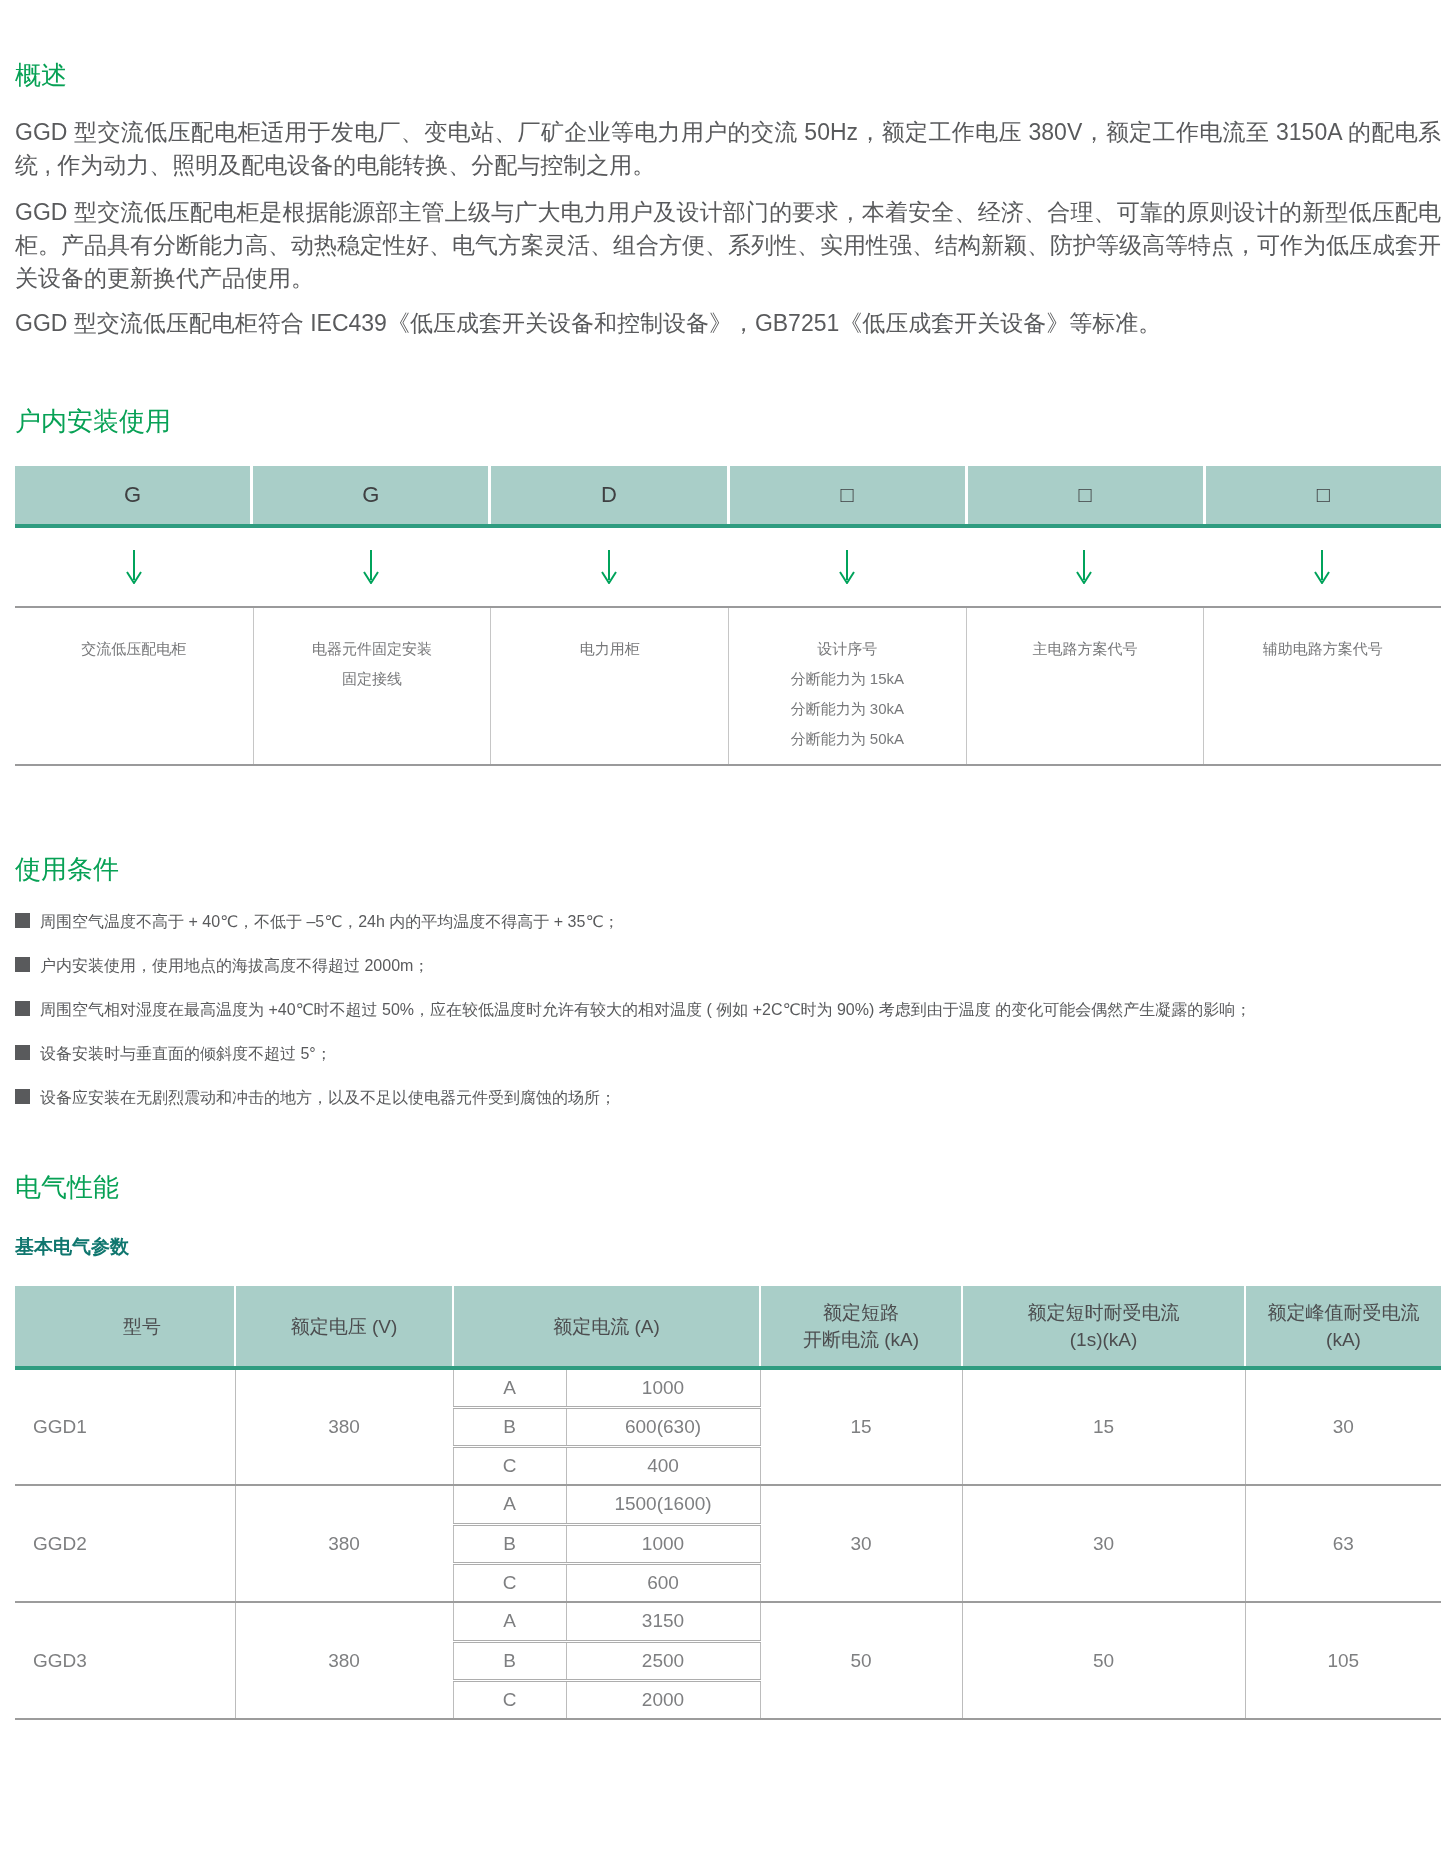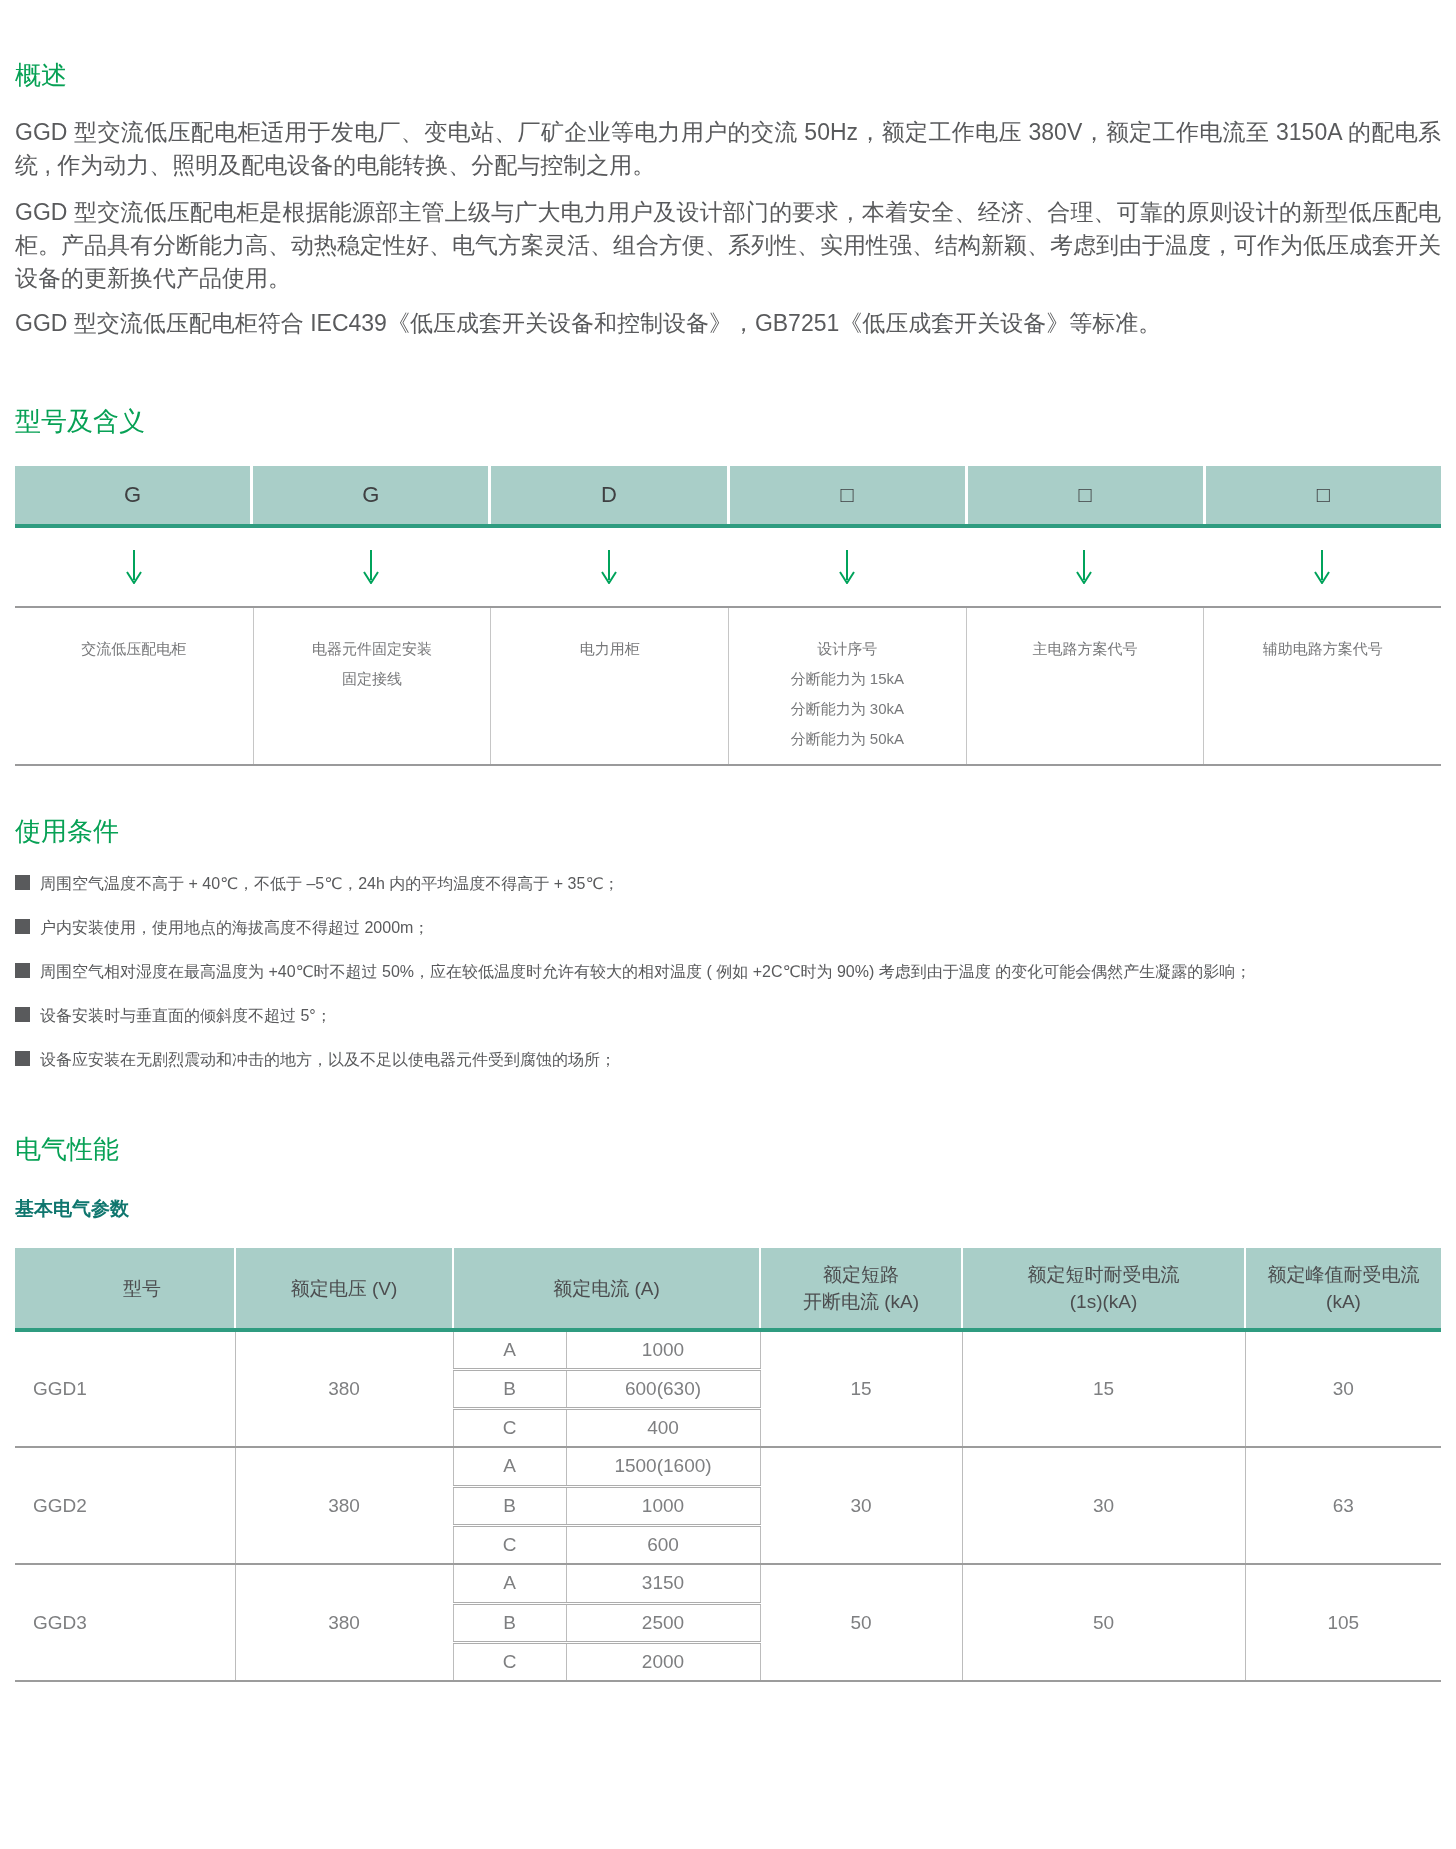--- a/index.html
+++ b/index.html
@@ -10,21 +10,21 @@
     background:#fff;
     font-family:"Liberation Sans","DejaVu Sans",sans-serif;
     overflow:hidden;
   }
   .sec-heading {
     margin:0; font-size:26px; line-height:34px;
     color:#07a155; font-weight:500;
   }
   .h-overview   { padding-top:58px; }
   .h-model      { margin-top:64px; }
-  .h-conditions { margin-top:48px; }
+  .h-conditions { margin-top:86px; }
   .h-electrical { margin-top:56px; }
 
   .para {
     margin:0; font-size:23px; line-height:33px; color:#595a5c;
     text-align:justify;
   }
   .p1 { margin-top:24px; }
   .p2 { margin-top:14px; }
   .p3 { margin-top:12px; }
 
@@ -82,24 +82,24 @@
   .elec-table tr.sub td { border-top:3px double #adadad; }
   .elec-table tr.gstart td { border-top:2px solid #9c9c9c; }
 </style>
 </head>
 <body>
 
 <div class="page">
 
   <h2 class="sec-heading h-overview">概述</h2>
   <p class="para p1">GGD 型交流低压配电柜适用于发电厂、变电站、厂矿企业等电力用户的交流 50Hz，额定工作电压 380V，额定工作电流至 3150A 的配电系统 , 作为动力、照明及配电设备的电能转换、分配与控制之用。</p>
-  <p class="para p2">GGD 型交流低压配电柜是根据能源部主管上级与广大电力用户及设计部门的要求，本着安全、经济、合理、可靠的原则设计的新型低压配电柜。产品具有分断能力高、动热稳定性好、电气方案灵活、组合方便、系列性、实用性强、结构新颖、考虑到由于温度，可作为低压成套开关设备的更新换代产品使用。</p>
+  <p class="para p2">GGD 型交流低压配电柜是根据能源部主管上级与广大电力用户及设计部门的要求，本着安全、经济、合理、可靠的原则设计的新型低压配电柜。产品具有分断能力高、动热稳定性好、电气方案灵活、组合方便、系列性、实用性强、结构新颖、防护等级高等特点，可作为低压成套开关设备的更新换代产品使用。</p>
   <p class="para p3">GGD 型交流低压配电柜符合 IEC439《低压成套开关设备和控制设备》，GB7251《低压成套开关设备》等标准。</p>
 
-  <h2 class="sec-heading h-model">型号及含义</h2>
+  <h2 class="sec-heading h-model">户内安装使用</h2>
 
   <div class="code-row">
     <div class="code-cell">G</div>
     <div class="code-cell">G</div>
     <div class="code-cell">D</div>
     <div class="code-cell">□</div>
     <div class="code-cell">□</div>
     <div class="code-cell">□</div>
   </div>
 

